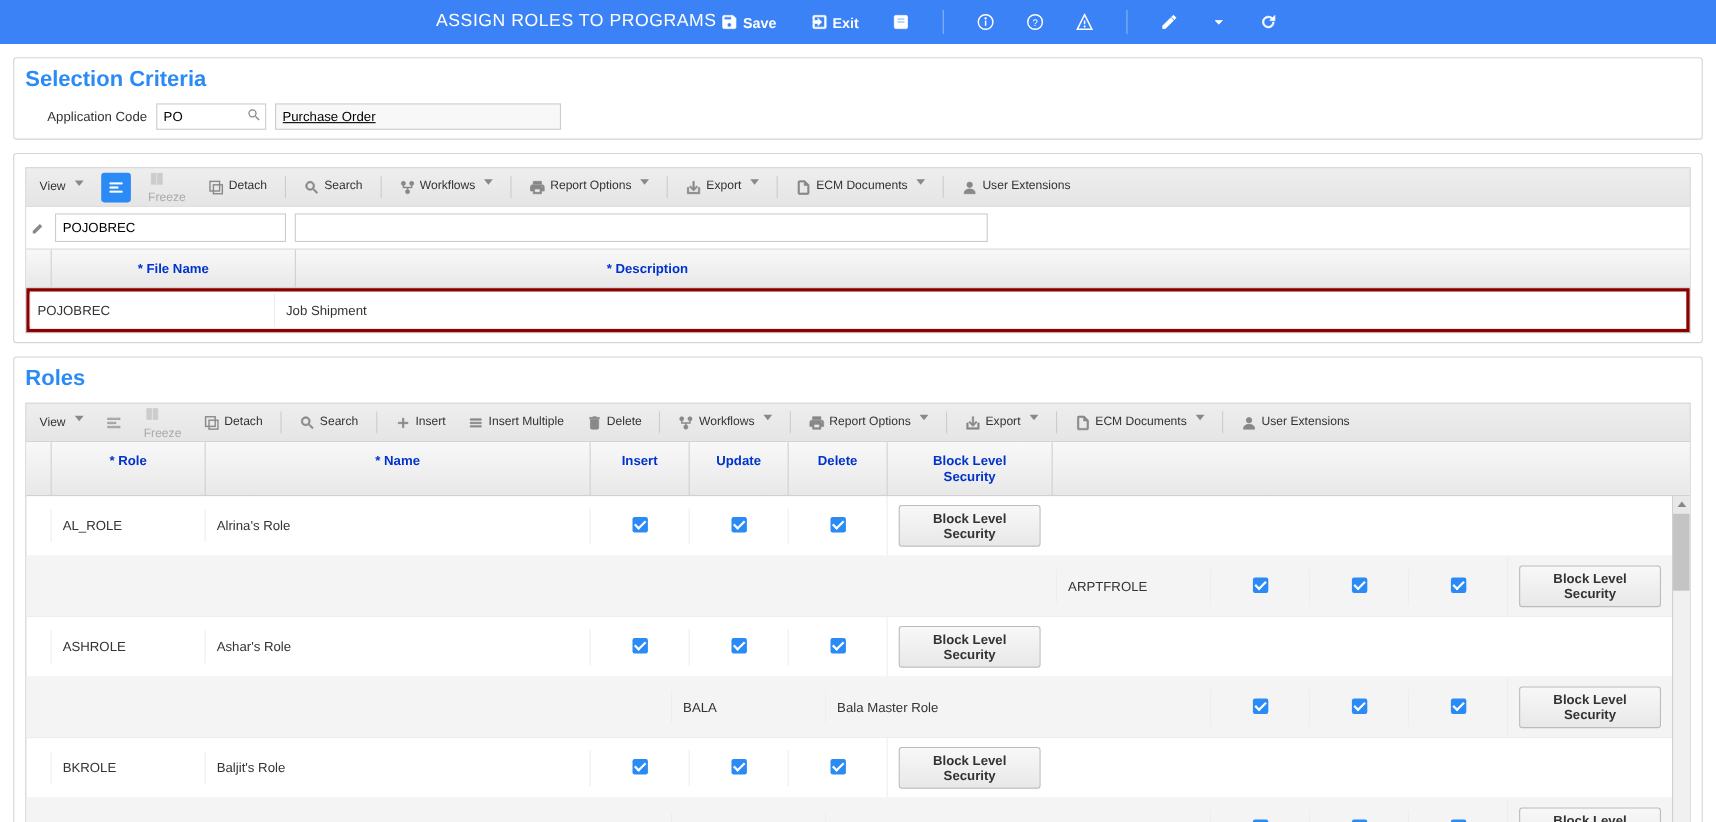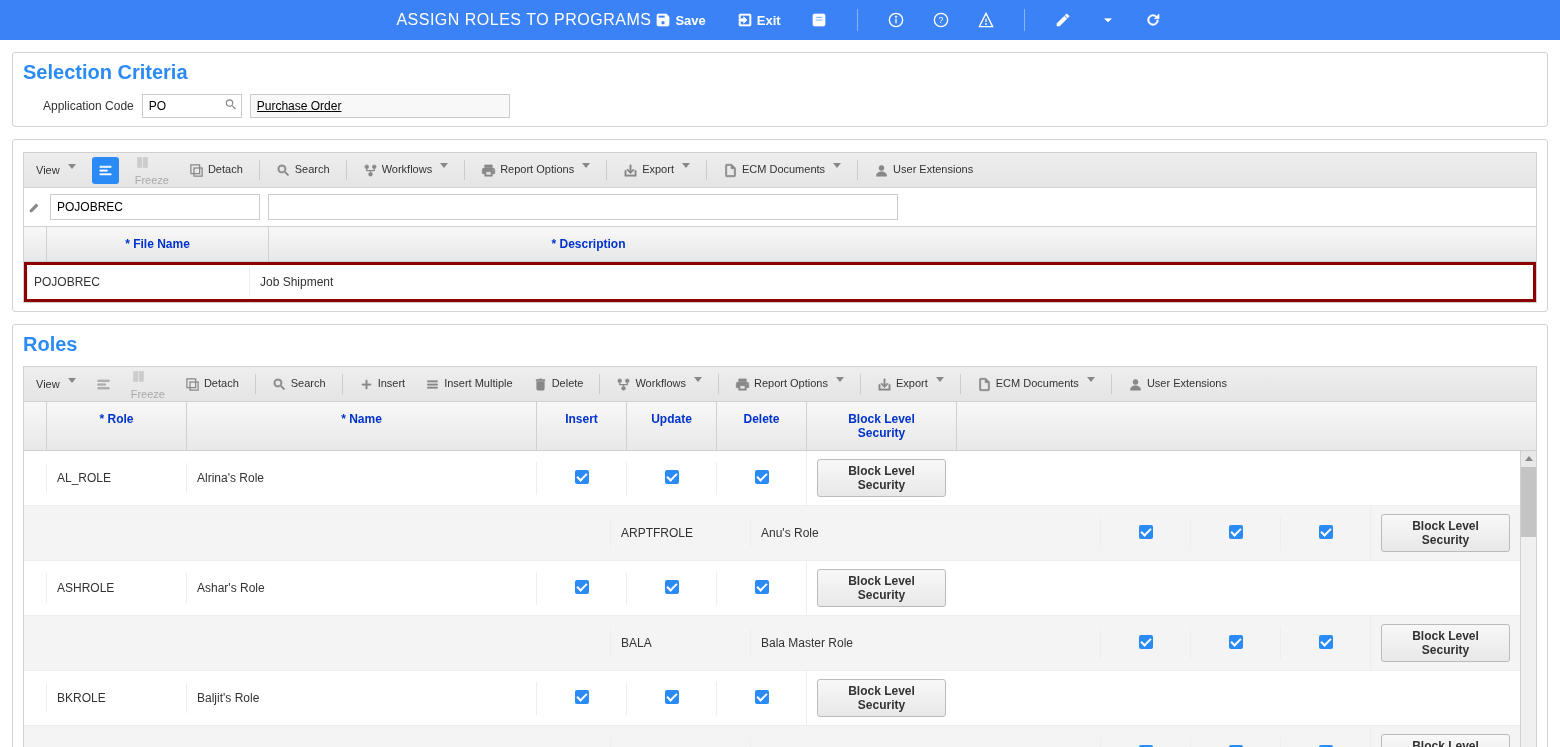--- a/index.html
+++ b/index.html
@@ -546,21 +546,20 @@
             <div class="grid-cell" style="width:140px">AL_ROLE</div>
             <div class="grid-cell" style="width:350px">Alrina's Role</div>
             <div class="grid-cell center" style="width:90px"><span class="chk"></span></div>
             <div class="grid-cell center" style="width:90px"><span class="chk"></span></div>
             <div class="grid-cell center" style="width:90px"><span class="chk"></span></div>
             <div class="grid-cell center" style="width:150px"><button class="cell-btn">Block Level Security</button></div>
           </div>
           <div class="grid-data-row alt">
             <div class="grid-rowhead"></div>
             <div class="grid-cell" style="width:140px">ARPTFROLE</div>
-            <div class="grid-cell" style="width:350px">Anu's Role</div>
             <div class="grid-cell center" style="width:90px"><span class="chk"></span></div>
             <div class="grid-cell center" style="width:90px"><span class="chk"></span></div>
             <div class="grid-cell center" style="width:90px"><span class="chk"></span></div>
             <div class="grid-cell center" style="width:150px"><button class="cell-btn">Block Level Security</button></div>
           </div>
           <div class="grid-data-row">
             <div class="grid-rowhead"></div>
             <div class="grid-cell" style="width:140px">ASHROLE</div>
             <div class="grid-cell" style="width:350px">Ashar's Role</div>
             <div class="grid-cell center" style="width:90px"><span class="chk"></span></div>

